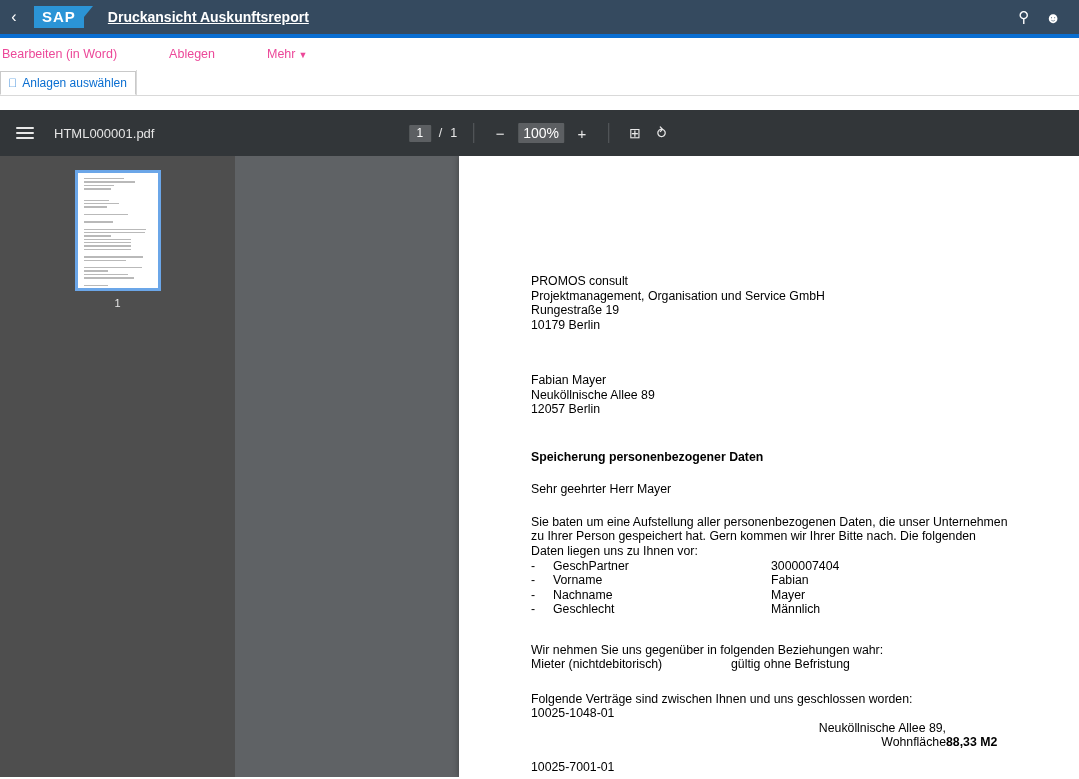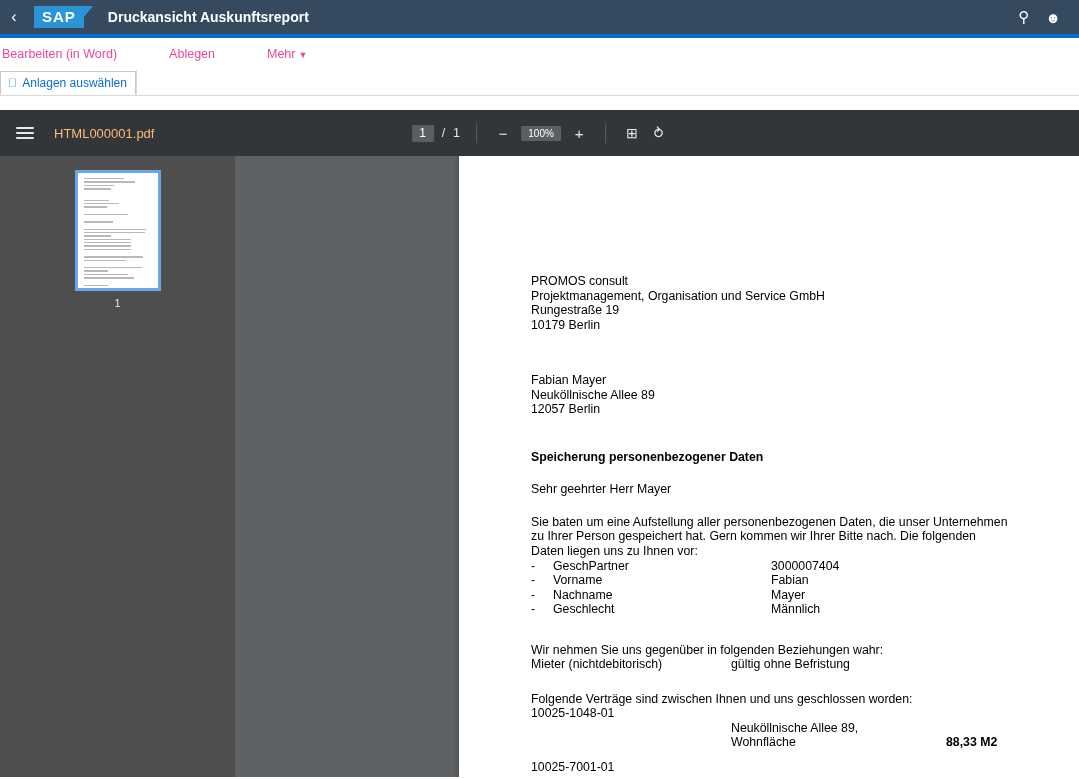--- a/index.html
+++ b/index.html
@@ -52,20 +52,21 @@
     height: 0;
     border-top: 11px solid #2b94d6;
     border-bottom: 11px solid transparent;
     border-right: 9px solid transparent;
   }
   .shell-title {
     color: #ffffff;
     font-size: 14px;
     font-weight: bold;
     margin-left: 24px;
+    text-decoration: underline;
   }
   .shell-right {
     margin-left: auto;
     display: flex;
     align-items: center;
     padding-right: 10px;
   }
   .shell-right .icon-btn {
     color: #ffffff;
     font-size: 15px;
@@ -160,21 +161,21 @@
   }
   .hamburger span {
     display: block;
     height: 2px;
     background: #e8e8e8;
     border-radius: 1px;
   }
   .pdf-filename {
     margin-left: 20px;
     font-size: 13px;
-    color: #fdba74;
+    color: #e5e5e5;
   }
   .pdf-center {
     position: absolute;
     left: 50%;
     transform: translateX(-50%);
     display: flex;
     align-items: center;
     gap: 8px;
   }
   .page-input {
@@ -202,21 +203,21 @@
   .zoom-btn {
     width: 20px;
     text-align: center;
     font-size: 15px;
     cursor: pointer;
     color: #e8e8e8;
     user-select: none;
   }
   .zoom-value {
     background: #5c5f62;
-    font-size: 10px;
+    font-size: 14px;
     padding: 2px 5px;
     border-radius: 1px;
     min-width: 30px;
     text-align: center;
   }
   .tool-icon {
     font-size: 14px;
     cursor: pointer;
     color: #e8e8e8;
     padding: 0 4px;
@@ -285,21 +286,21 @@
   .list-row {
     display: flex;
     line-height: 1.17;
   }
   .list-dash { width: 22px; }
   .list-key { width: 218px; }
   .contract-row {
     display: flex;
   }
   .contract-left { width: 200px; }
-  .contract-addr { width: 215px; }
+  .contract-addr { width: 215px; text-align: right; }
   .contract-val { width: 90px; text-align: left; font-weight: bold; }
   .page-shadow {
     position: absolute;
     left: 224px;
     top: 0;
     width: 620px;
     height: 621px;
     box-shadow: 0 0 6px rgba(0,0,0,0.35);
     pointer-events: none;
   }

